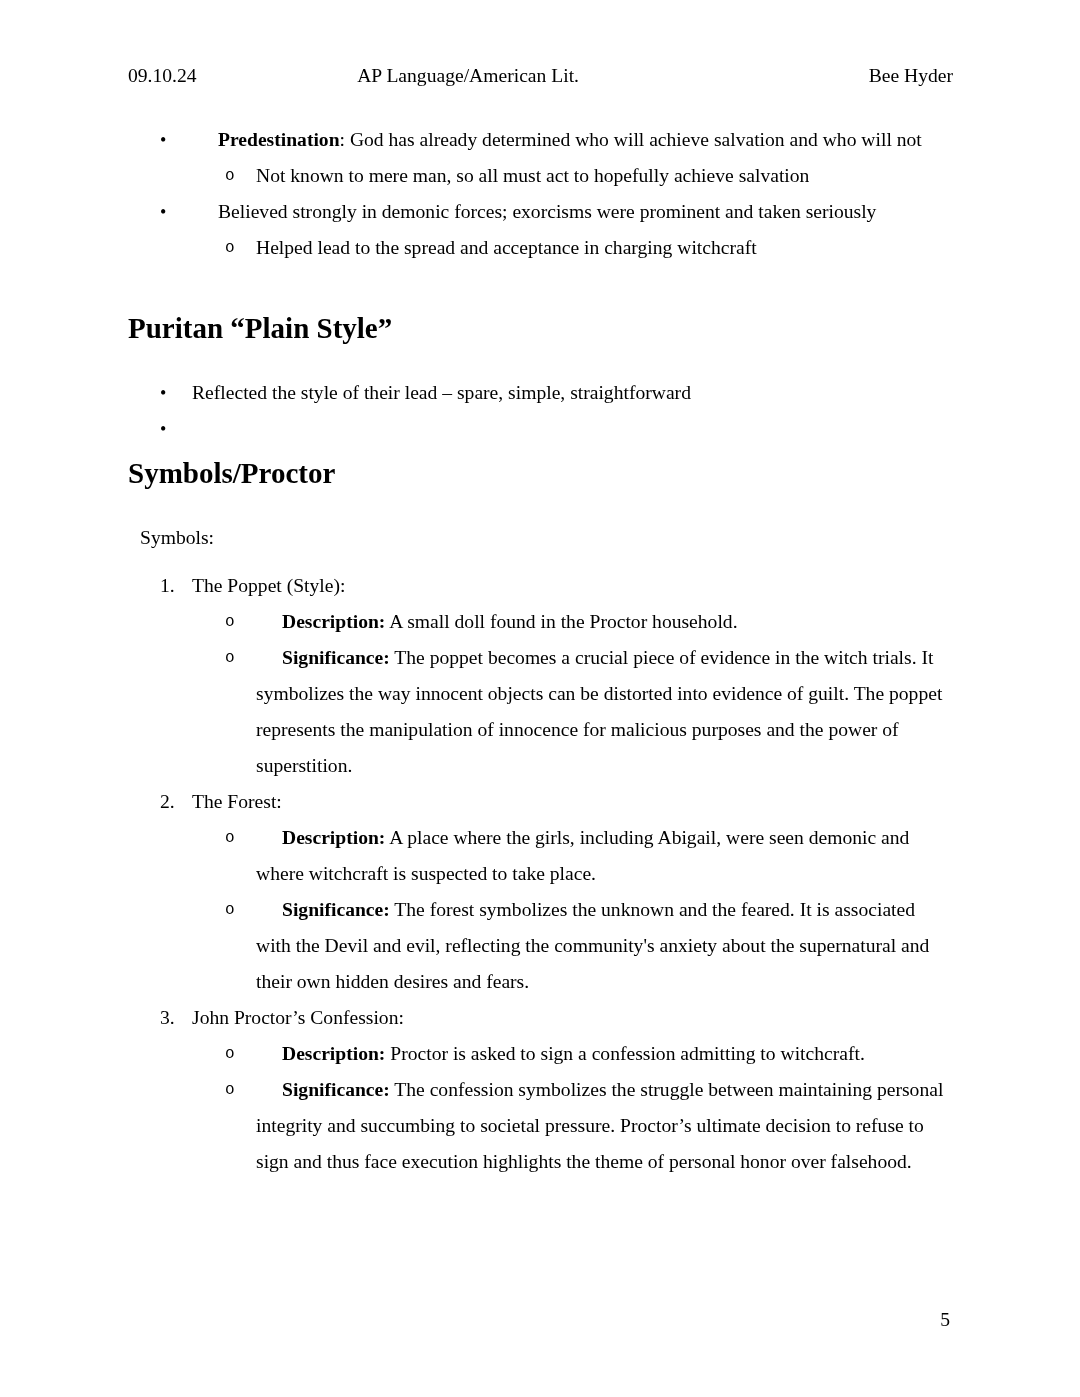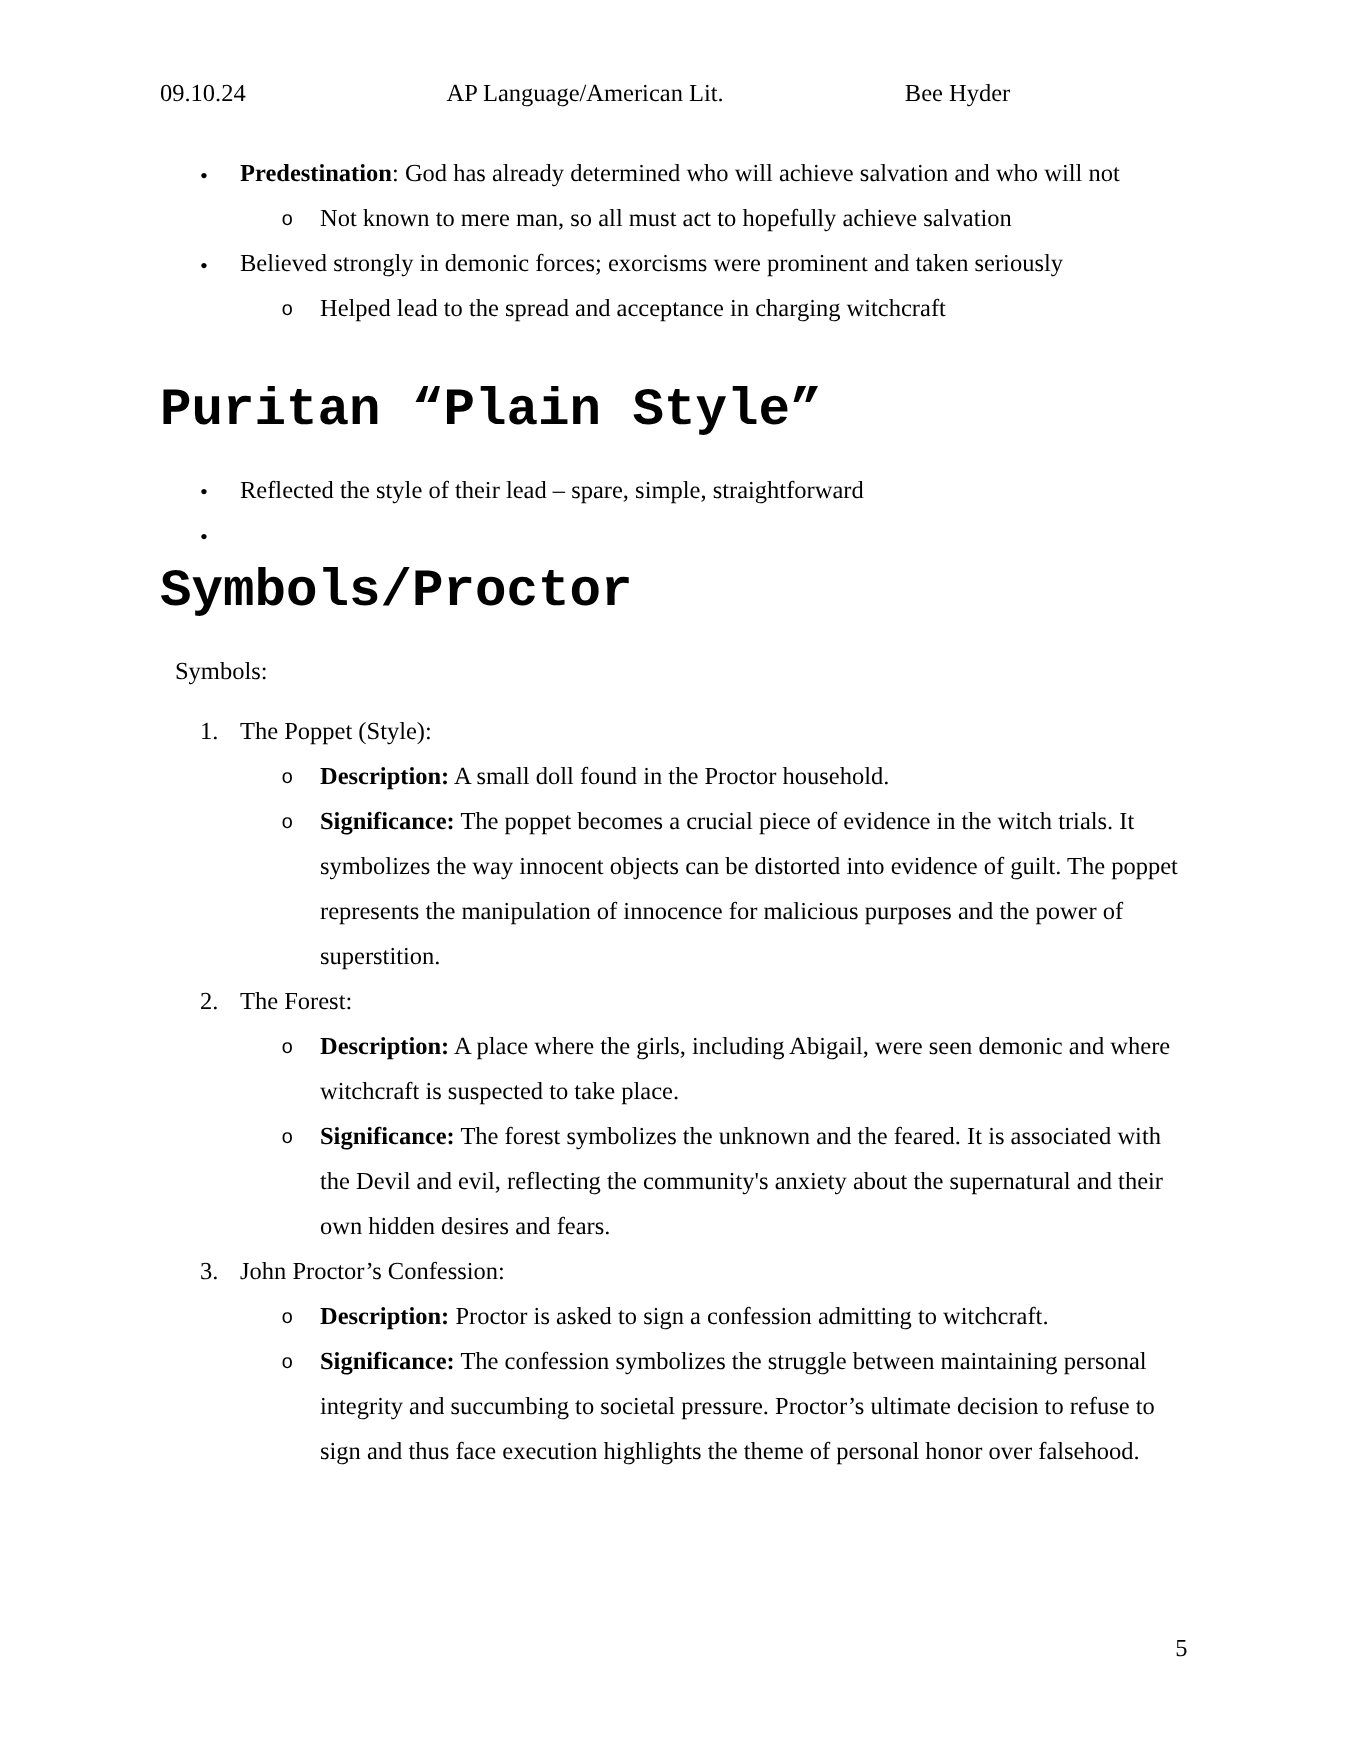--- a/index.html
+++ b/index.html
@@ -13,42 +13,41 @@
     color: #000000;
     font-family: "Liberation Serif", "DejaVu Serif", serif;
     font-size: 19.6px;
     line-height: 36px;
     padding: 58px 127px 0 128px;
     overflow: hidden;
   }
   .header { display: flex; margin-bottom: 28px; }
   .header .hl { flex: 1; text-align: left; }
   .header .hc { flex: 1.6; text-align: left; }
-  .header .hr { flex: 1; }
+  .header .hr { flex: 1; text-align: right; }
 
   h1.section-title {
-    font-size: 42px;
+    font-size: 29px;
     line-height: 40px;
     font-weight: bold;
     margin: 42px 0 27px 0;
-    font-family: Liberation Mono, monospace;
   }
 
   .li1 { position: relative; padding-left: 64px; }
   .li1 > .marker { position: absolute; left: 32px; top: 0; }
   .li2 { position: relative; padding-left: 128px; }
   .li2 > .marker {
     position: absolute; left: 97px; top: 0;
     font-family: "Liberation Mono", "DejaVu Sans Mono", monospace;
     font-size: 16px;
   }
   .marker.bullet { font-size: 18px; }
   .marker.num { font-family: inherit; font-size: inherit; }
   .intro-line { margin: 12px; }
-  b { font-weight: bold; }
+  b { font-weight: bold; margin-left: 26px; }
 
   .pagenum {
     position: absolute;
     right: 130px;
     top: 1302px;
   }
 </style>
 </head>
 <body>
 

